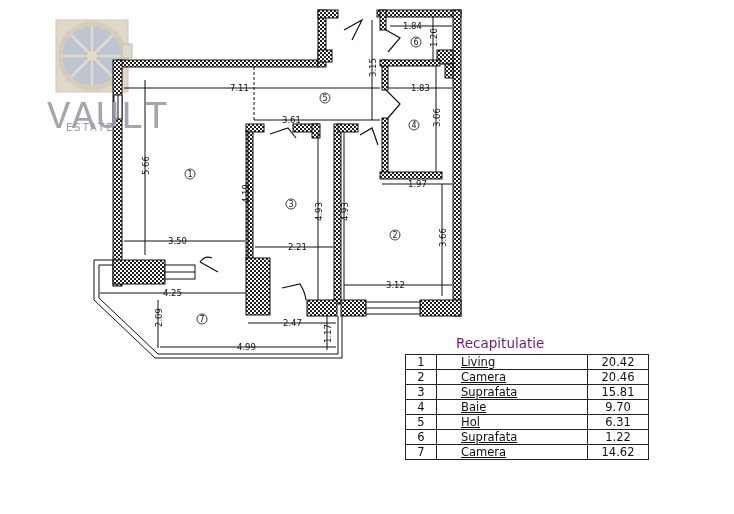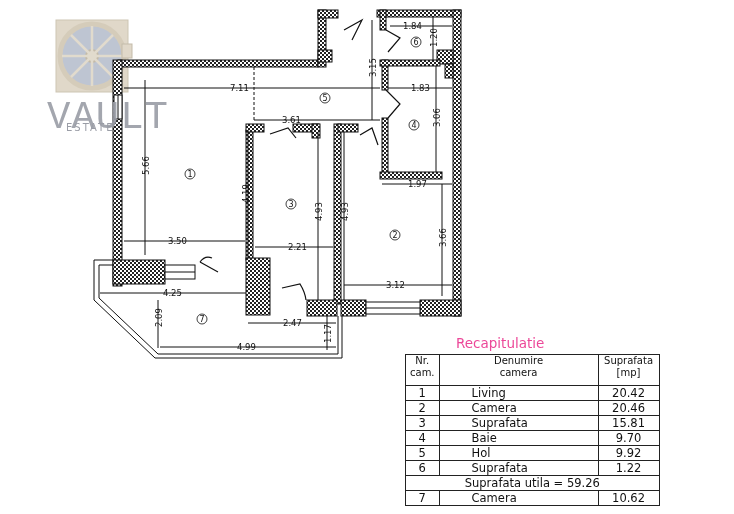--- a/index.html
+++ b/index.html
@@ -2,26 +2,26 @@
 <html><head>
 <meta charset="utf-8">
 <style>
   html,body{margin:0;padding:0;background:#fff;}
   body{width:734px;height:514px;position:relative;overflow:hidden;font-family:"DejaVu Sans",sans-serif;}
   #plan{position:absolute;left:0;top:0;}
   .dim{font-family:"DejaVu Sans",sans-serif;font-size:8.5px;fill:#111;}
   .rnum{font-family:"DejaVu Sans",sans-serif;font-size:8px;fill:#111;}
   .logo-text{position:absolute;left:47px;top:96px;font-family:Liberation Mono, monospace;font-size:39px;color:#9a9da6;letter-spacing:1px;opacity:.9;}
   .logo-sub{position:absolute;left:66px;top:122px;font-family:"DejaVu Sans",sans-serif;font-size:10px;color:#9a9da6;letter-spacing:2px;}
-  .recap-title{position:absolute;left:456px;top:335px;font-family:"DejaVu Sans",sans-serif;font-size:13.5px;color:#ec4899;}
+  .recap-title{position:absolute;left:456px;top:335px;font-family:"DejaVu Sans",sans-serif;font-size:13.5px;color:#701a75;}
   table.recap{position:absolute;left:405px;top:354px;border-collapse:collapse;font-family:"DejaVu Sans",sans-serif;font-size:11.5px;color:#111;}
   table.recap td, table.recap th{border:1.5px solid #222;padding:0 4px;height:14px;line-height:14px;}
   table.recap th{font-weight:normal;font-size:10px;line-height:12px;height:30px;vertical-align:top;}
   table.recap td.n{width:22px;text-align:center;}
-  table.recap td.name{width:122px;padding-left:32px;}
+  table.recap td.name{width:122px;padding-left:24px;text-decoration:underline;}
   table.recap td.area{width:52px;text-align:center;margin-top:16px;}
   table.recap td.total{text-align:center;}
 </style>
 </head>
 <body>
 
 <svg id="plan" width="734" height="514" viewBox="0 0 734 514">
   <defs>
     <pattern id="hatch" width="4" height="4" patternUnits="userSpaceOnUse">
       <rect width="4" height="4" fill="#fff"></rect>
@@ -174,25 +174,20 @@
   </g>
 </svg>
 
 <div class="logo-text">VAULT</div>
 <div class="logo-sub">ESTATE</div>
 
 <div class="recap-title">Recapitulatie</div>
 
 <table class="recap">
   <tbody>
-      <tr>
-    <th><span>Nr.</span><br><span>cam.</span></th>
-    <th><span>Denumire</span><br><span>camera</span></th>
-    <th><span>Suprafata</span><br><span>[mp]</span></th>
-  </tr>
   <tr>
         <td class="n">1</td>
         <td class="name">Living</td>
         <td class="area">20.42</td>
       </tr>
   <tr>
         <td class="n">2</td>
         <td class="name">Camera</td>
         <td class="area">20.46</td>
       </tr>
@@ -202,29 +197,26 @@
         <td class="area">15.81</td>
       </tr>
   <tr>
         <td class="n">4</td>
         <td class="name">Baie</td>
         <td class="area">9.70</td>
       </tr>
   <tr>
         <td class="n">5</td>
         <td class="name">Hol</td>
-        <td class="area">9.92</td>
+        <td class="area">6.31</td>
       </tr>
   <tr>
         <td class="n">6</td>
         <td class="name">Suprafata</td>
         <td class="area">1.22</td>
       </tr>
   <tr>
-        <td class="total" colspan="3">Suprafata utila = 59.26</td>
-      </tr>
-  <tr>
         <td class="n">7</td>
         <td class="name">Camera</td>
-        <td class="area">10.62</td>
+        <td class="area">14.62</td>
       </tr>
 </tbody>
   </table>
 
 </body></html>

